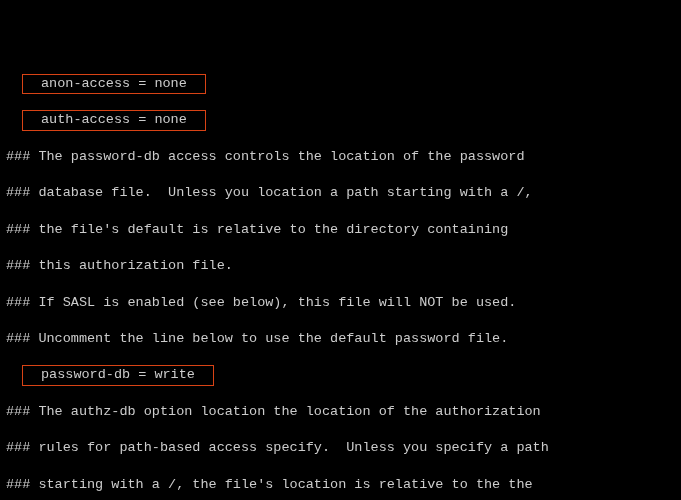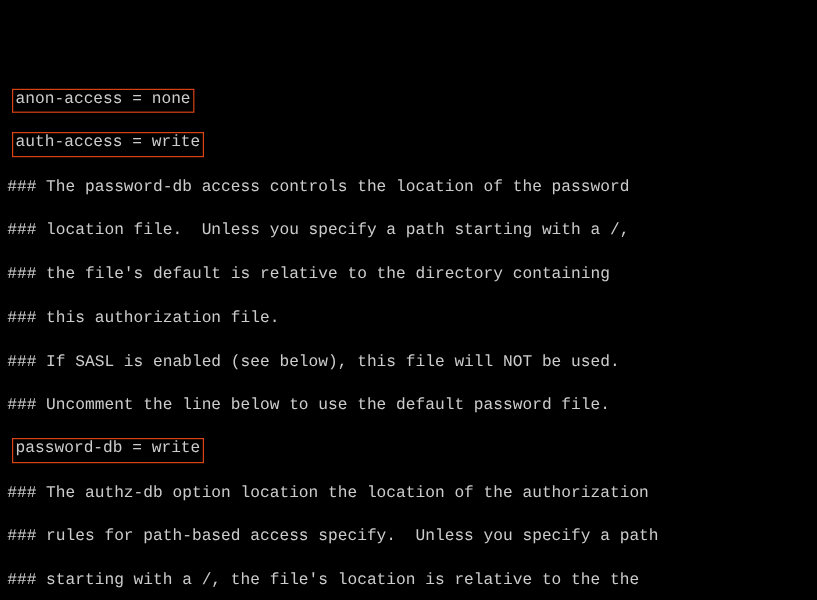--- a/index.html
+++ b/index.html
@@ -19,33 +19,33 @@
       overflow: hidden;
       white-space: pre;
     }
     .line {
       display: block;
       position: relative;
     }
     .boxed {
       display: inline-block;
       border: 1px solid #d84315;
-      padding: 0 2px;
-      margin: -1px 4px;
+      padding: 0 18px;
+      margin: -1px 16px;
     }
   </style>
 </head>
 <body>
 
 
 
 <span class="line"><span class="boxed">anon-access = none</span></span>
-<span class="line"><span class="boxed">auth-access = write</span></span>
+<span class="line"><span class="boxed">auth-access = none</span></span>
 <span class="line">### The password-db access controls the location of the password</span>
-<span class="line">### location file.  Unless you specify a path starting with a /,</span>
+<span class="line">### database file.  Unless you location a path starting with a /,</span>
 <span class="line">### the file's default is relative to the directory containing</span>
 <span class="line">### this authorization file.</span>
 <span class="line">### If SASL is enabled (see below), this file will NOT be used.</span>
 <span class="line">### Uncomment the line below to use the default password file.</span>
 <span class="line"><span class="boxed">password-db = write</span></span>
 <span class="line">### The authz-db option location the location of the authorization</span>
 <span class="line">### rules for path-based access specify.  Unless you specify a path</span>
 <span class="line">### starting with a /, the file's location is relative to the the</span>
 
 

